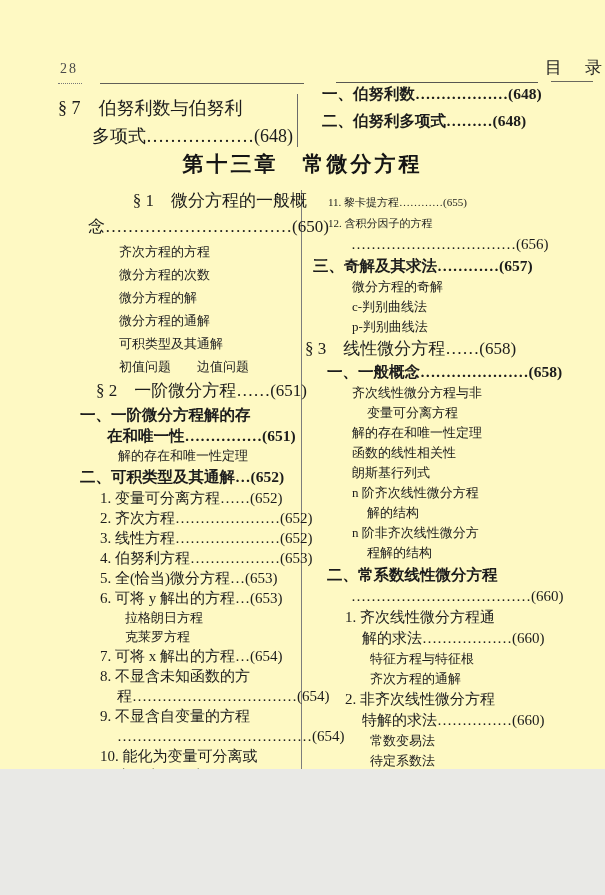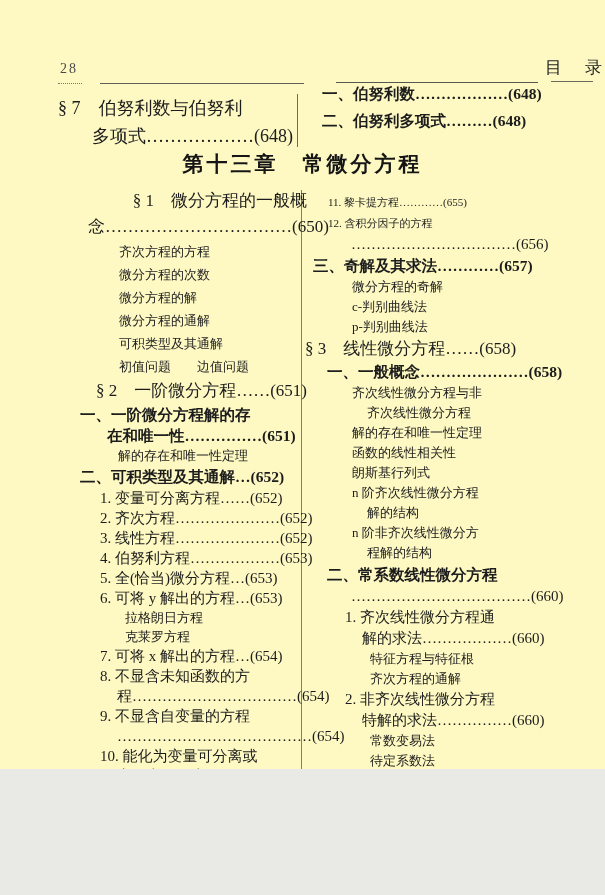--- a/index.html
+++ b/index.html
@@ -120,21 +120,21 @@
     <div class="q-num">11. 黎卡提方程…………(655)</div>
     <div class="q-num">12. 含积分因子的方程</div>
     <div class="q-numc">……………………………(656)</div>
     <div class="q-lvl1a">三、奇解及其求法…………(657)</div>
     <div class="q-sub">微分方程的奇解</div>
     <div class="q-sub">c-判别曲线法</div>
     <div class="q-sub">p-判别曲线法</div>
     <div class="q-sec">§ 3　线性微分方程……(658)</div>
     <div class="q-lvl1">一、一般概念…………………(658)</div>
     <div class="q-sub">齐次线性微分方程与非</div>
-    <div class="q-subc">齐次线性微分方程</div>
+    <div class="q-subc">变量可分离方程</div>
     <div class="q-sub">解的存在和唯一性定理</div>
     <div class="q-sub">函数的线性相关性</div>
     <div class="q-sub">朗斯基行列式</div>
     <div class="q-sub">n 阶齐次线性微分方程</div>
     <div class="q-subc">解的结构</div>
     <div class="q-sub">n 阶非齐次线性微分方</div>
     <div class="q-subc">程解的结构</div>
     <div class="q-lvl1">二、常系数线性微分方程</div>
     <div class="q-numc">………………………………(660)</div>
     <div class="q-num2">1. 齐次线性微分方程通</div>

